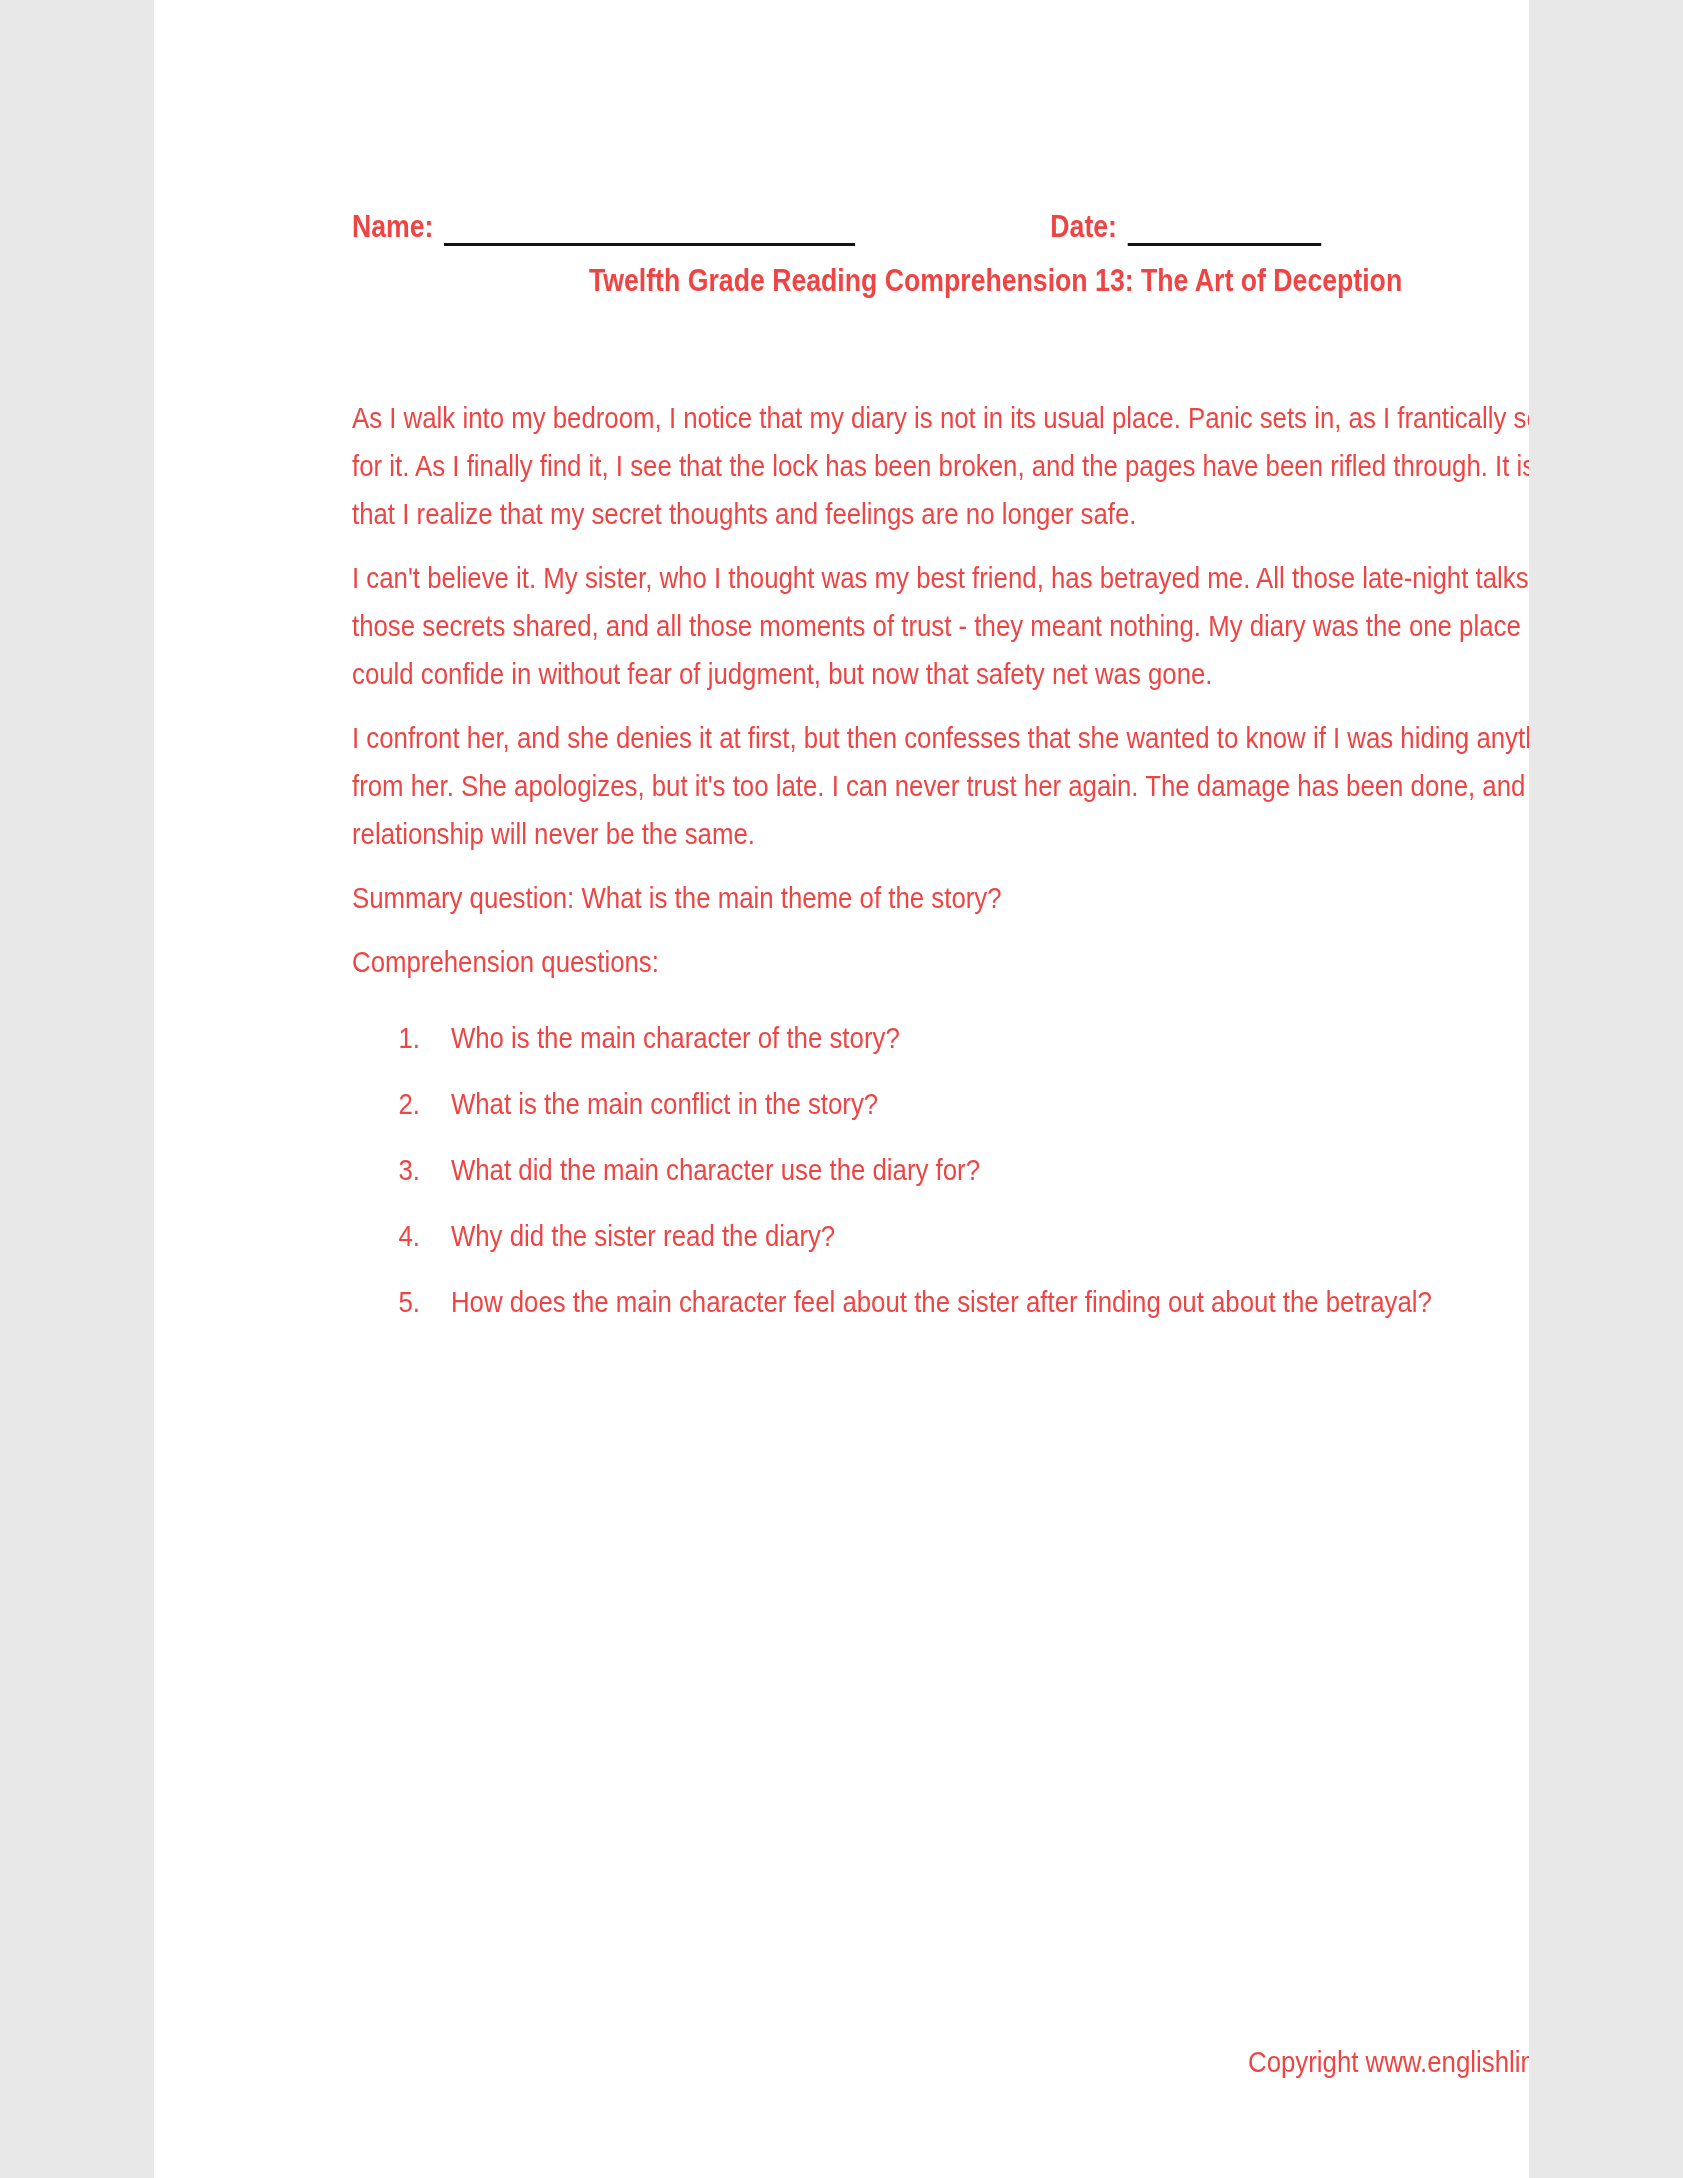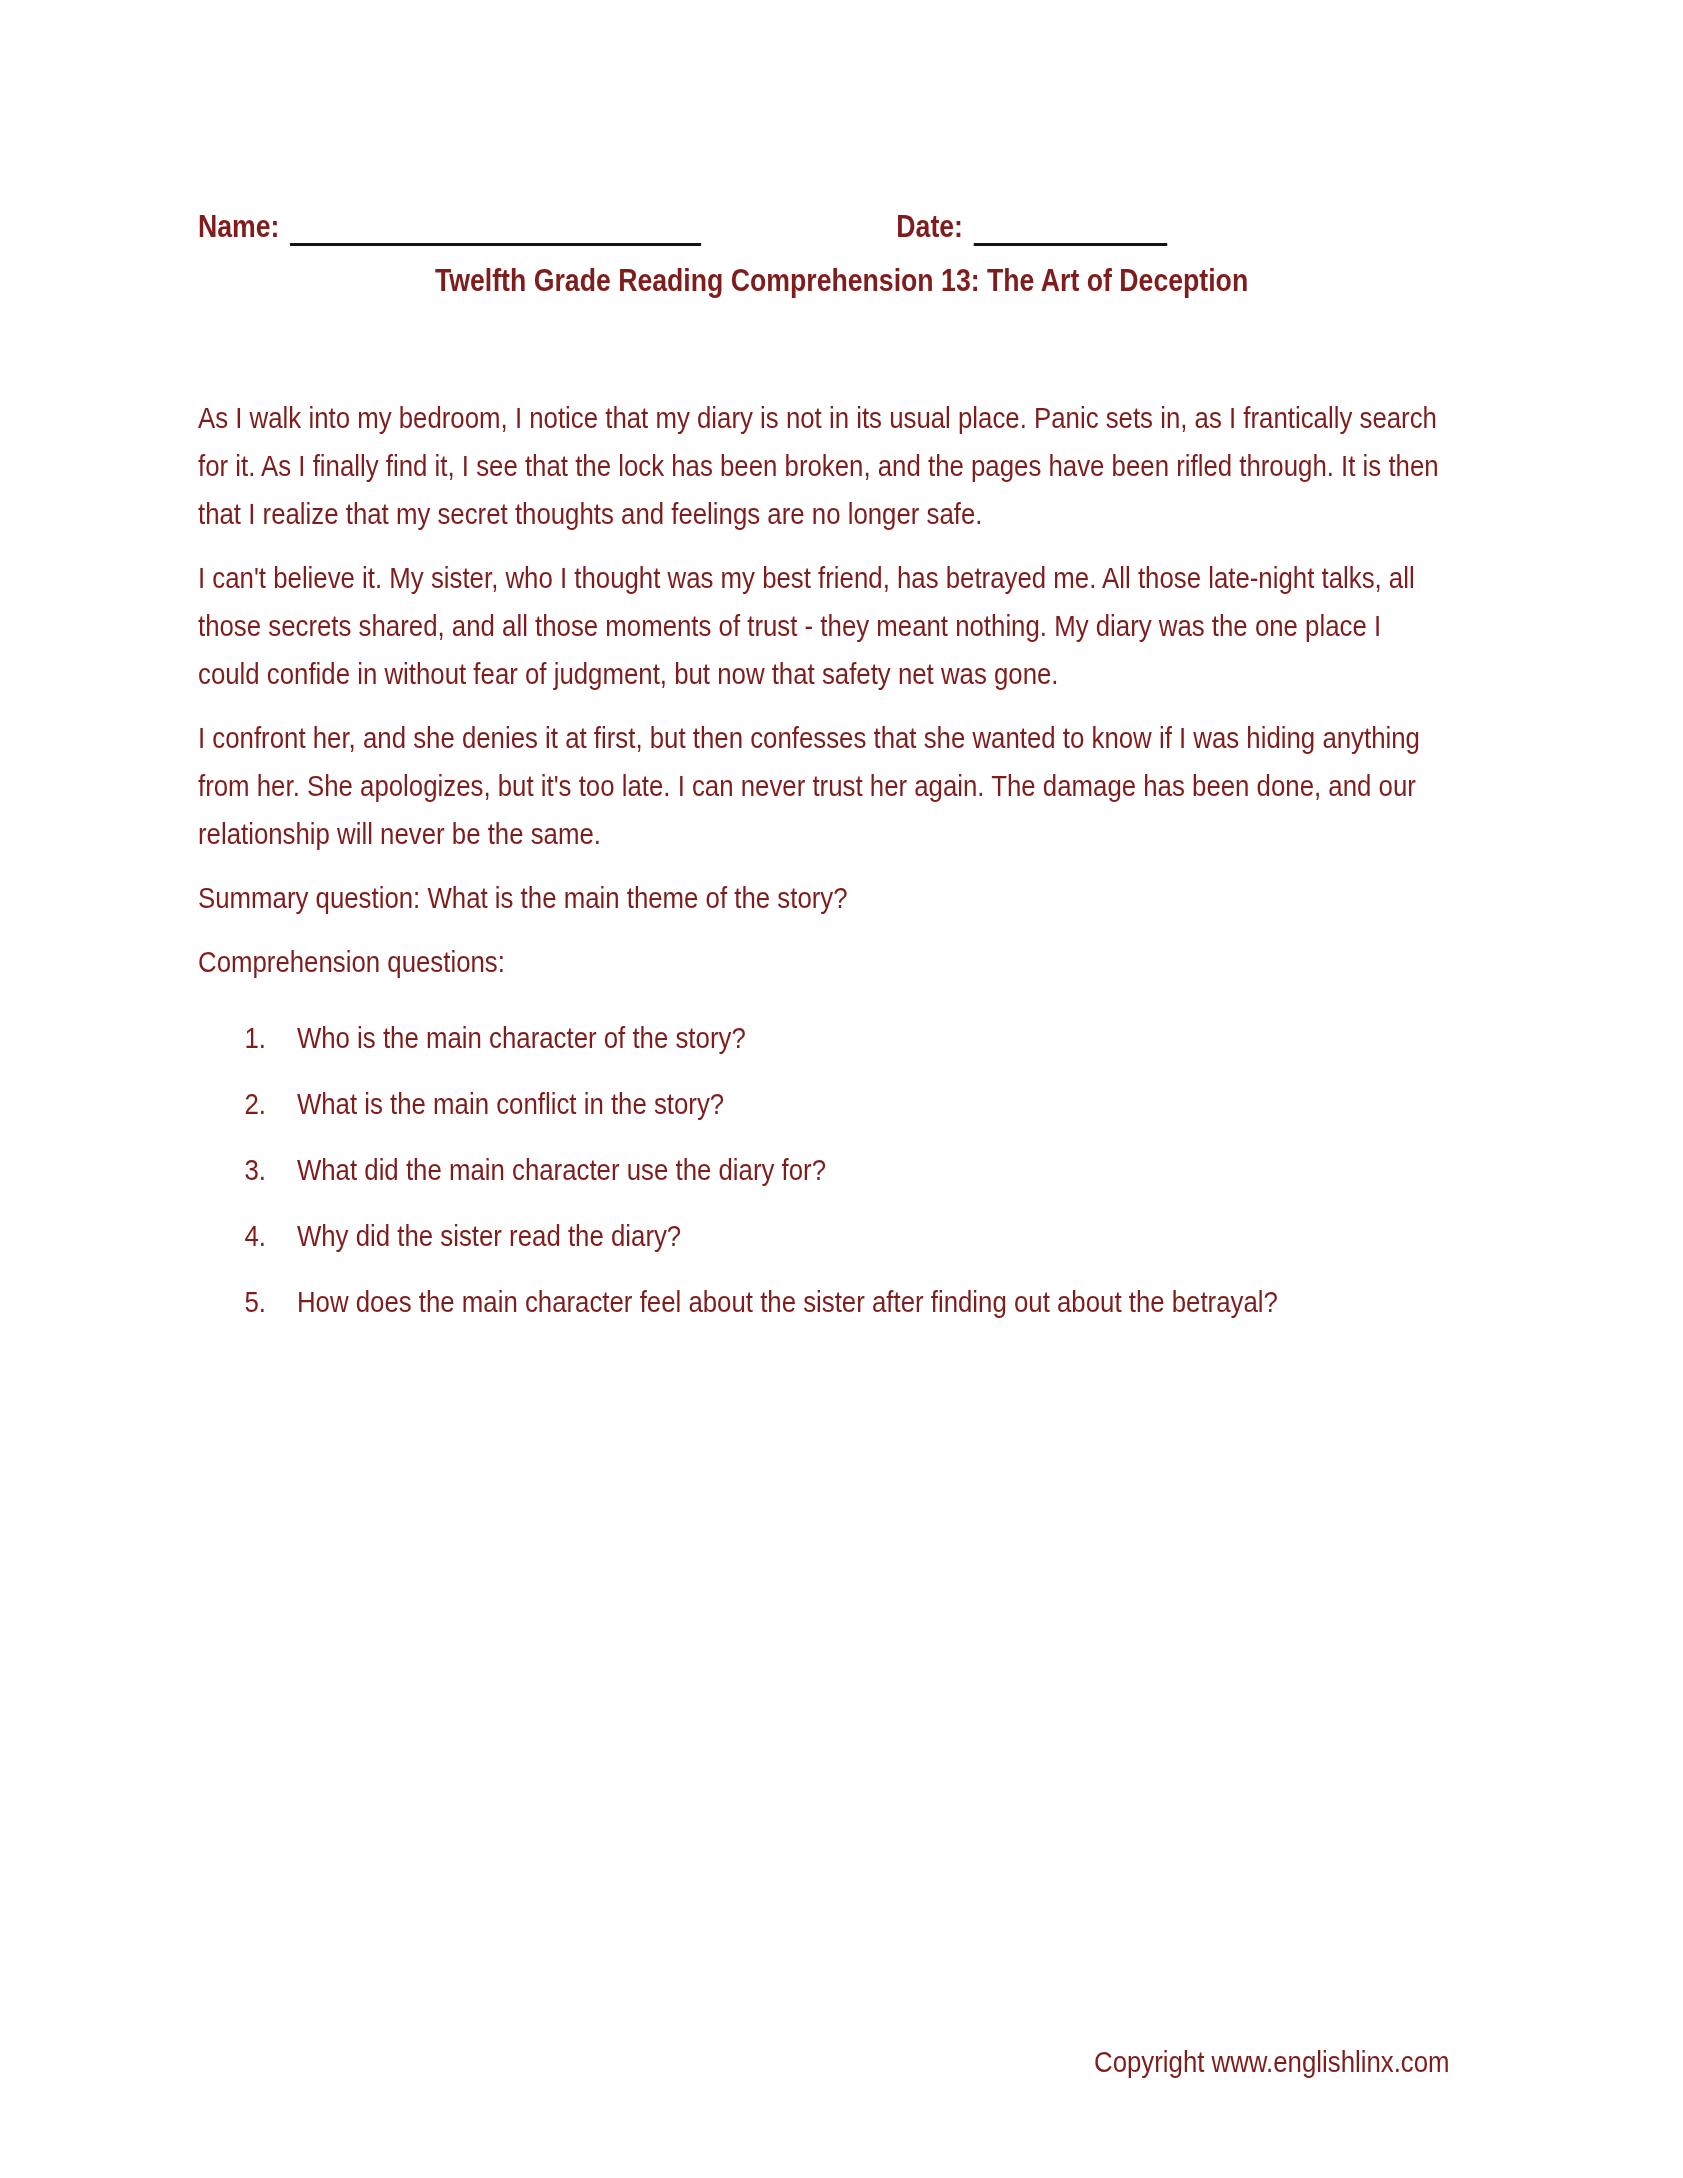--- a/index.html
+++ b/index.html
@@ -1,24 +1,24 @@
 <!DOCTYPE html>
 <html><head>
 <meta charset="utf-8">
 <style>
   * { margin: 0; padding: 0; box-sizing: border-box; }
   html, body { background: #e8e8e8; }
   body { font-family: "Liberation Sans", "DejaVu Sans", sans-serif; }
 
   .page {
     position: relative;
-    width: 1683px;
+    width: 1375px;
     height: 2178px;
     background: #ffffff;
-    color: #7f1d1d;
+    color: #ef4444;
     overflow: hidden;
     margin: 0 auto;
   }
 
   
   .condensed {
     transform: scaleX(0.86);
     transform-origin: 0 0;
   }
 

